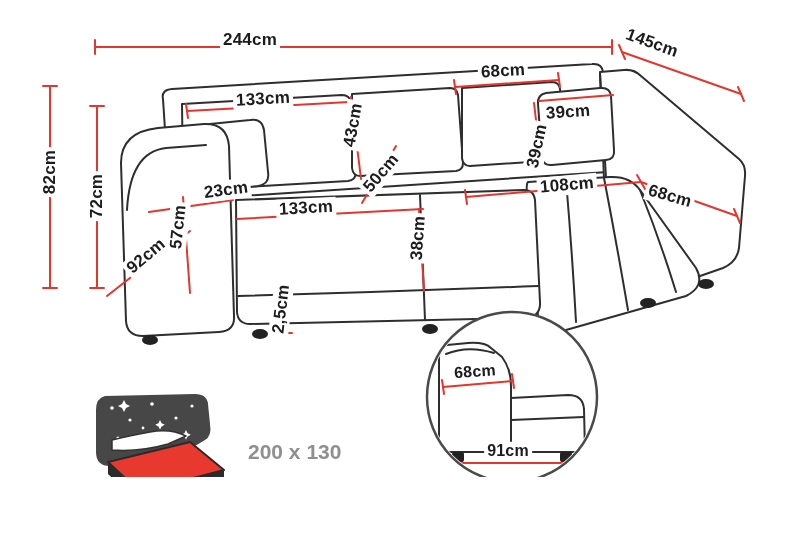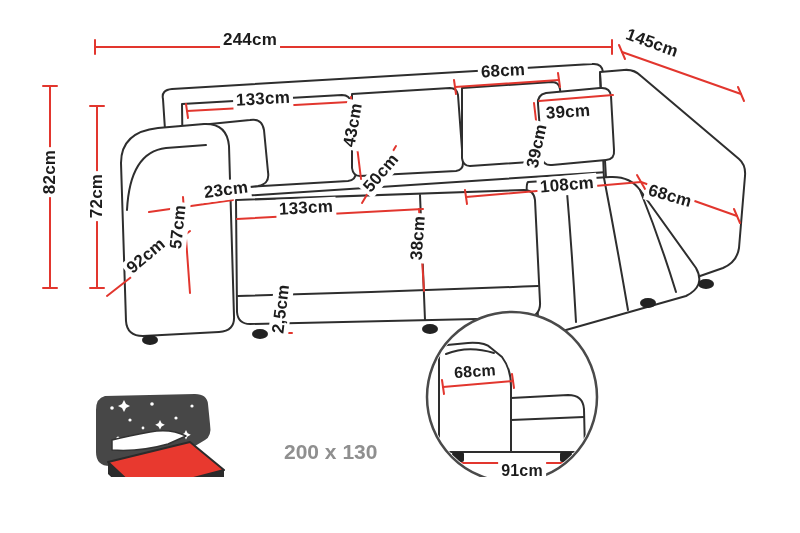--- a/index.html
+++ b/index.html
@@ -184,17 +184,17 @@
   <div class="dim" style="left:381px;top:173px;transform:translate(-50%,-50%) rotate(-50deg);">50cm</div>
   <div class="dim" style="left:567px;top:185px;transform:translate(-50%,-50%) rotate(-5deg);">108cm</div>
   <div class="dim" style="left:670px;top:196px;transform:translate(-50%,-50%) rotate(16deg);">68cm</div>
   <div class="dim" style="left:178px;top:227px;transform:translate(-50%,-50%) rotate(-84deg);">57cm</div>
   <div class="dim" style="left:306px;top:208px;transform:translate(-50%,-50%) rotate(-3deg);">133cm</div>
   <div class="dim" style="left:418px;top:238px;transform:translate(-50%,-50%) rotate(-86deg);">38cm</div>
   <div class="dim" style="left:146px;top:256px;transform:translate(-50%,-50%) rotate(-40deg);">92cm</div>
   <div class="dim" style="left:281px;top:309px;transform:translate(-50%,-50%) rotate(-83deg);">2,5cm</div>
 
   <div class="dim detail" style="left:475px;top:372px;transform:translate(-50%,-50%) rotate(-4deg);">68cm</div>
-  <div class="dim detail" style="left:522px;top:451px;transform:translate(-50%,-50%);margin-top:20px;">91cm</div>
-
-  <div class="area-label" style="left:248px;top:440px;margin-left:36px;">200 x 130</div>
+  <div class="dim detail" style="left:508px;top:451px;transform:translate(-50%,-50%);">91cm</div>
+
+  <div class="area-label" style="left:248px;top:440px;">200 x 130</div>
 
 </div>
 
 </body></html>

